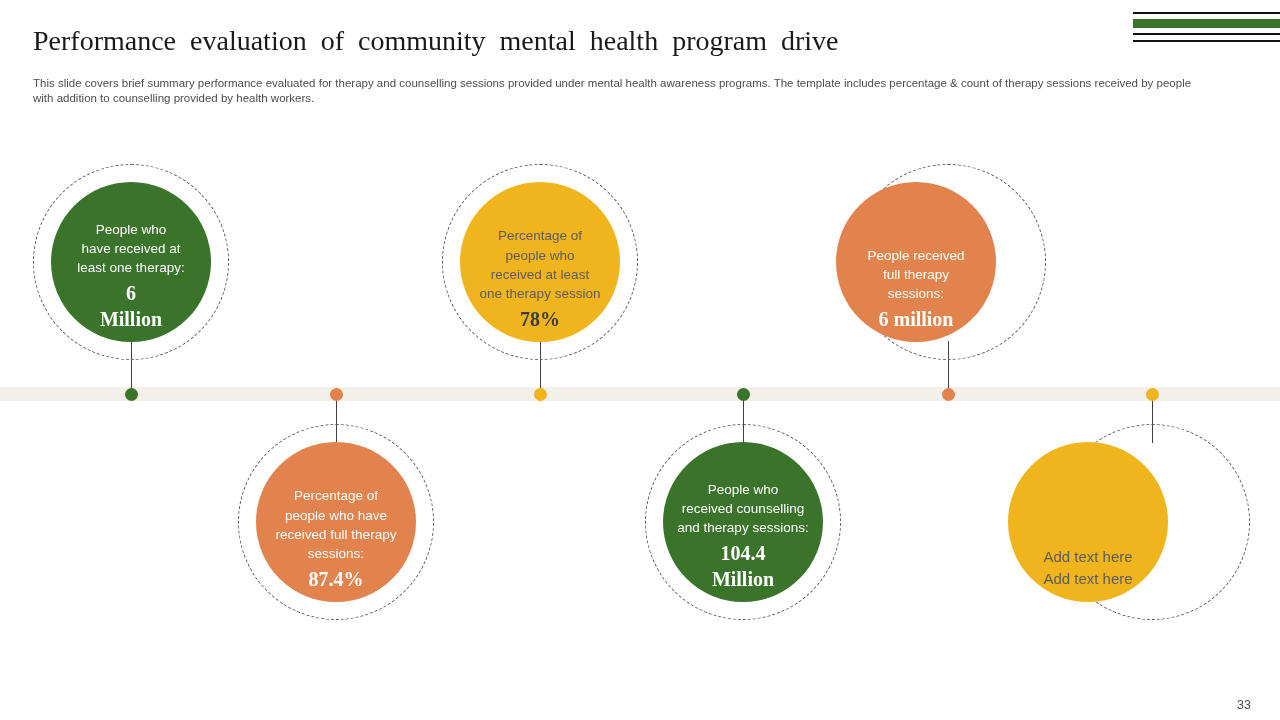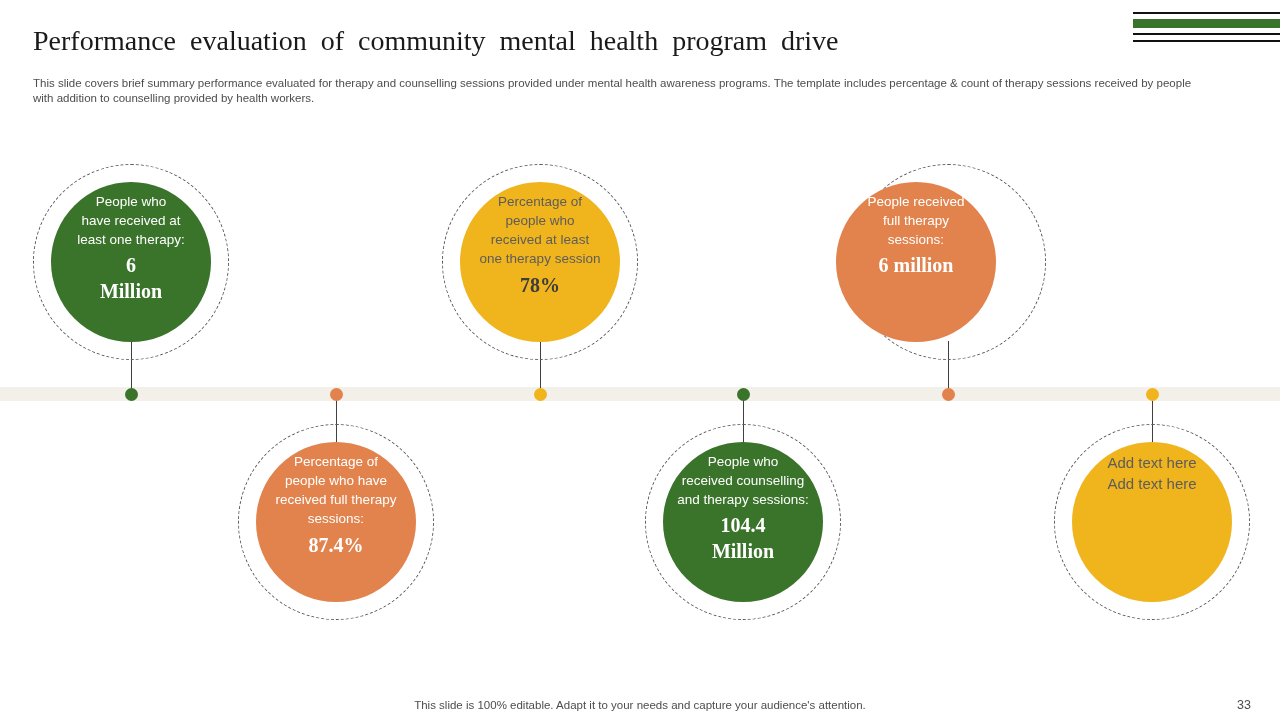--- a/index.html
+++ b/index.html
@@ -25,21 +25,21 @@
   .band {
     position:absolute; left:0; top:387px; width:1280px; height:14px;
     background:var(--c-band);
   }
   .ring {
     position:absolute; width:196px; height:196px; border-radius:50%;
     border:1.5px dashed var(--c-ring);
   }
   .circle {
     position:absolute; width:160px; height:160px; border-radius:50%;
-    display:flex; flex-direction:column; align-items:center; justify-content:flex-start;
+    display:flex; flex-direction:column; align-items:center; justify-content:flex-end;
     text-align:center; padding:10px;
   }
   .stem { position:absolute; width:1.5px; background:var(--c-stem); }
   .dot { position:absolute; width:13px; height:13px; border-radius:50%; }
   .node-label { font-size:13.5px; line-height:1.42; white-space:pre-line; }
   .node-value {
     font-family:"Liberation Serif", serif; font-weight:bold; font-size:20px;
     line-height:1.3; white-space:pre-line; margin-top:3px;
   }
   .fill-green  { background:var(--c-green); }
@@ -125,22 +125,21 @@
   <div class="circle fill-orange" style="left:836px; top:182px;">
     <div class="node-label">People received
 full therapy
 sessions:</div>
     <div class="node-value">6 million</div>
   </div>
 
   <div class="stem" style="left:1151.5px; top:394px; height:49px;"></div>
   <div class="dot fill-yellow" style="left:1146px; top:388px;"></div>
   <div class="ring" style="left:1054px; top:424px;"></div>
-  <div class="circle fill-yellow" style="left:1072px; top:442px;">
+  <div class="circle fill-yellow" style="left:1008px; top:442px;">
     <div class="node-label" style="font-size:15px;">Add text here
 Add text here</div>
     <div class="node-value"></div>
   </div>
 
-  <div class="footer">This slide is 100% editable.  Adapt it to your needs and capture your audience's attention.</div>
   <div class="page-num">33</div>
 
 </div>
 
 </body></html>

